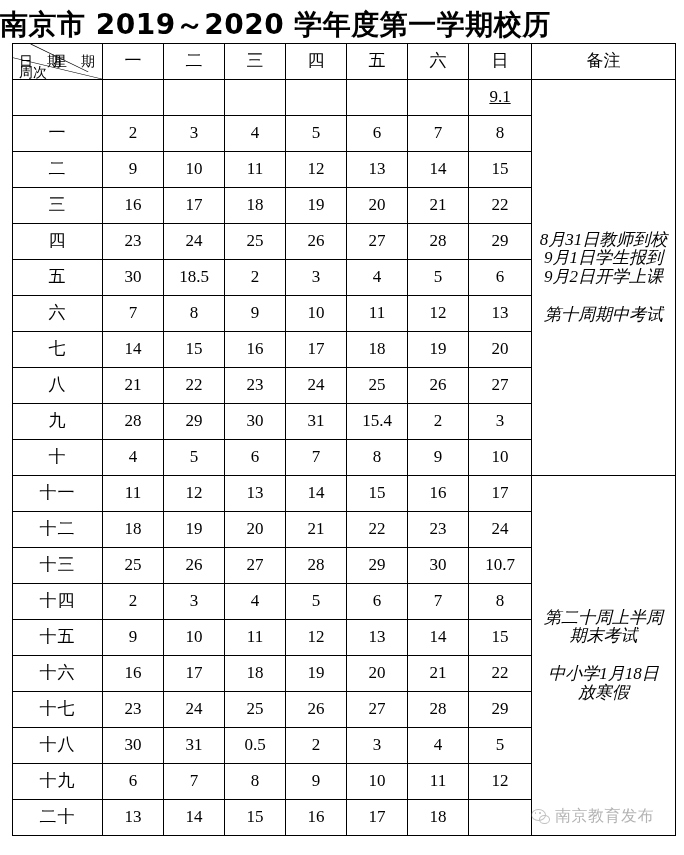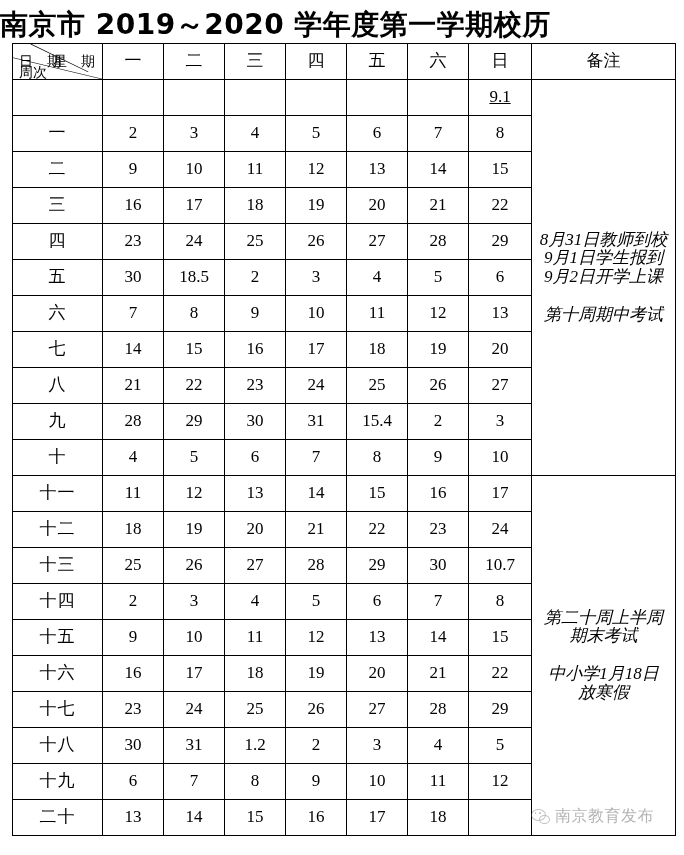--- a/index.html
+++ b/index.html
@@ -402,21 +402,21 @@
           <td class="date-cell">25</td>
           <td class="date-cell">26</td>
           <td class="date-cell">27</td>
           <td class="date-cell">28</td>
           <td class="date-cell">29</td>
         </tr>
         <tr>
           <td class="weeknum">十八</td>
           <td class="date-cell">30</td>
           <td class="date-cell">31</td>
-          <td class="date-cell">1.2</td>
+          <td class="date-cell">0.5</td>
           <td class="date-cell">2</td>
           <td class="date-cell">3</td>
           <td class="date-cell">4</td>
           <td class="date-cell">5</td>
         </tr>
         <tr>
           <td class="weeknum">十九</td>
           <td class="date-cell">6</td>
           <td class="date-cell">7</td>
           <td class="date-cell">8</td>

